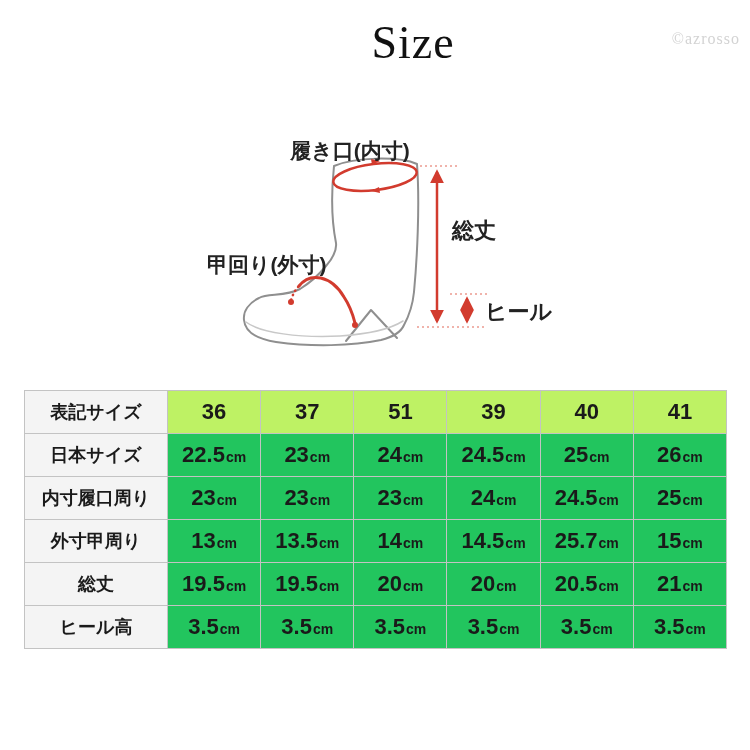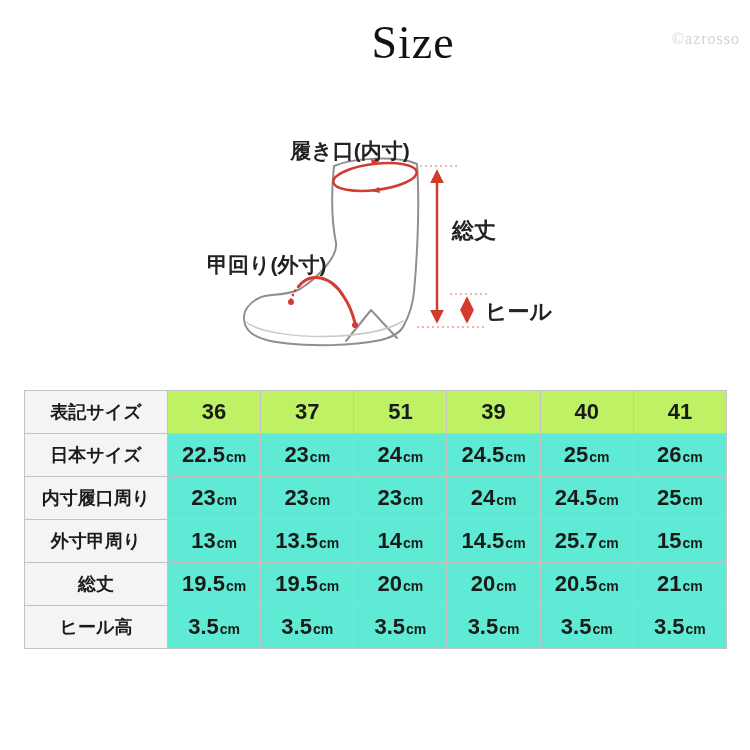--- a/index.html
+++ b/index.html
@@ -26,21 +26,21 @@
     position:absolute;top:390px;left:24px;width:703px;
     border-collapse:collapse;table-layout:fixed;
     color:#1a1a1a;
   }
   .size-table th,.size-table td{
     border:1px solid #c3c3c3;height:42px;text-align:center;vertical-align:middle;
     padding:0;font-weight:bold;
   }
   .size-table .label-cell{background:#f4f4f4;font-size:18px;}
   .size-table .head-cell{background:#bef264;font-size:22px;}
-  .size-table td{background:#5eead4;font-size:22px;}
+  .size-table td{background:#22c55e;font-size:22px;}
   .size-table .unit{font-size:14px;margin-left:1px;}
   .note{
     position:absolute;top:684px;left:0;width:100%;text-align:center;
     font-size:14.5px;color:#a9a9a9;letter-spacing:1px;
   }
 </style>
 </head>
 <body>
 
 <div id="canvas">

